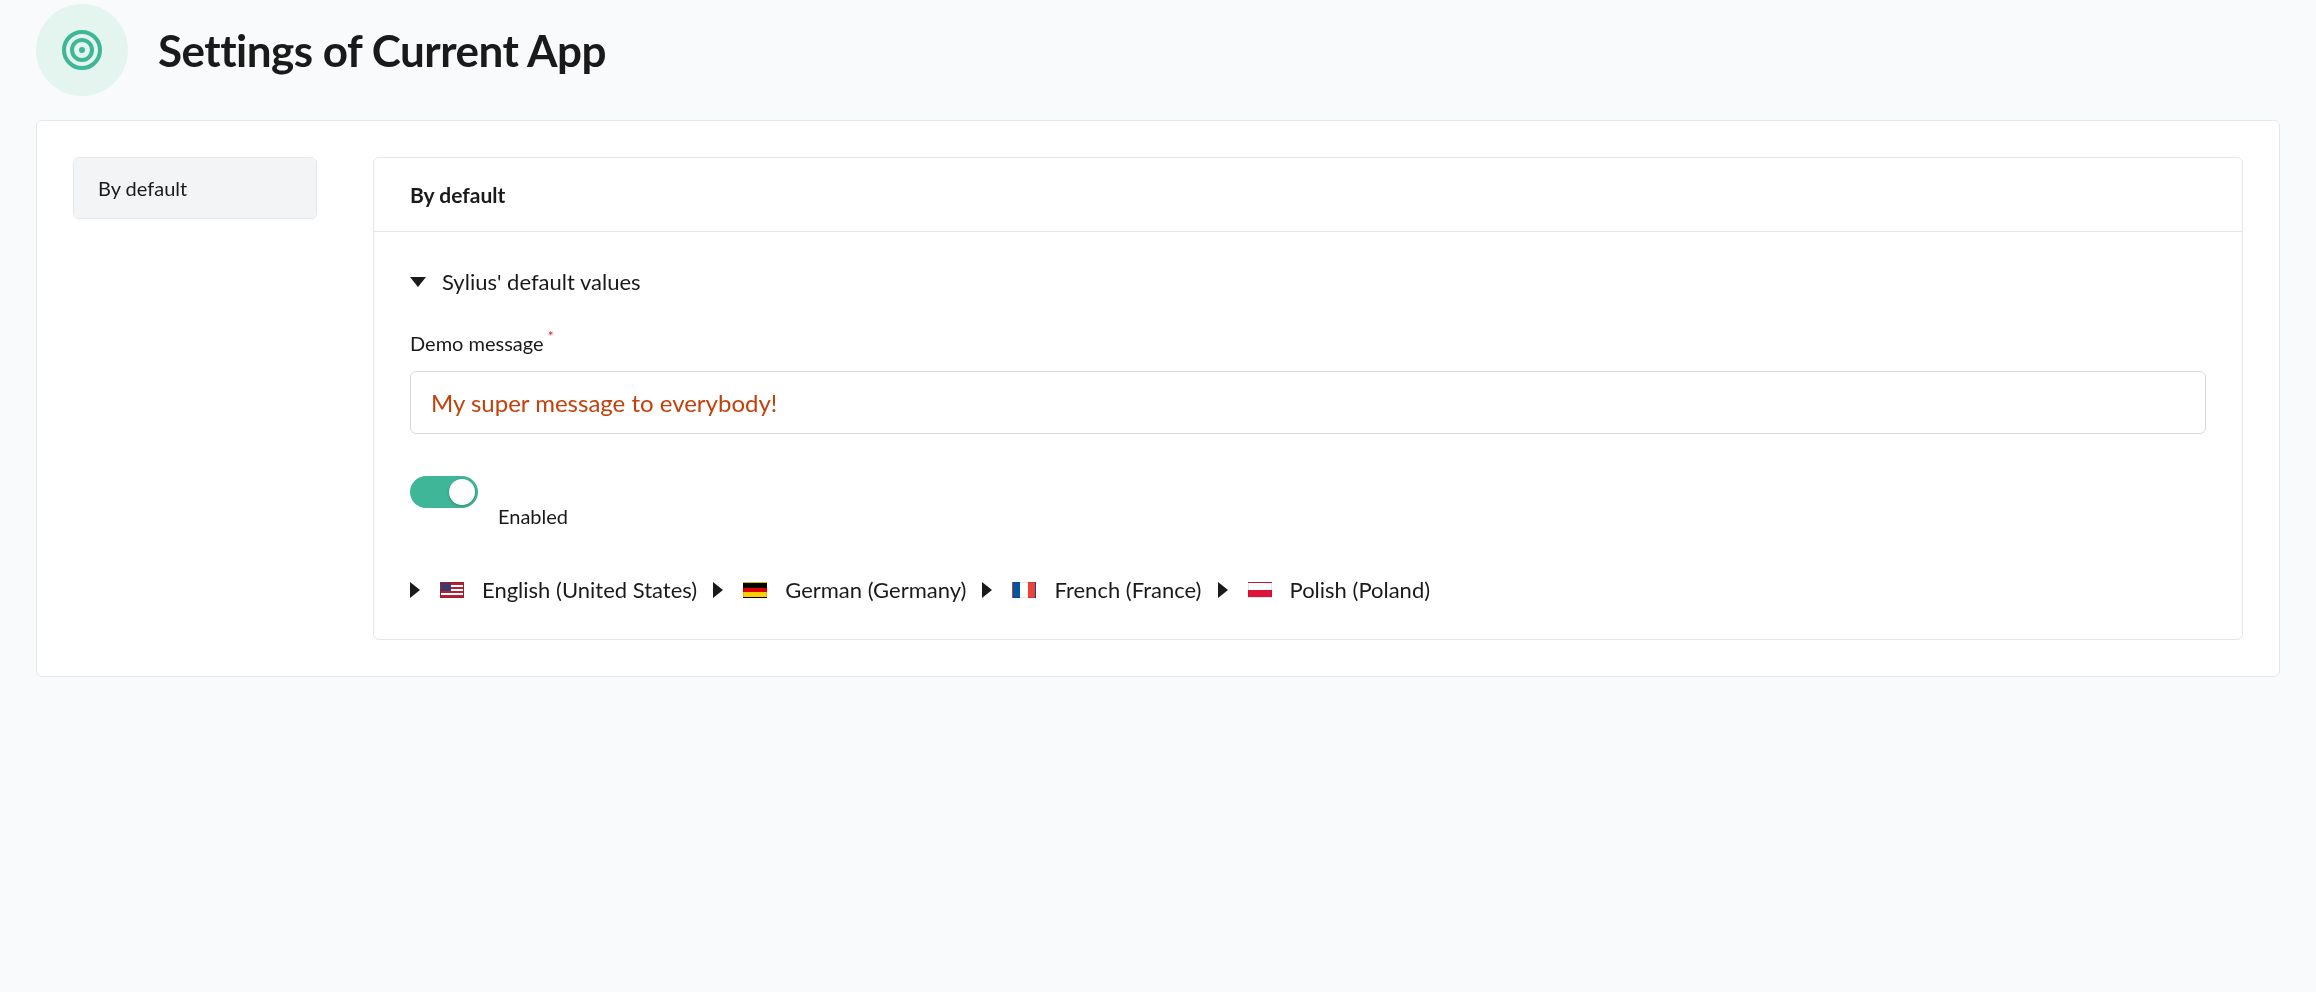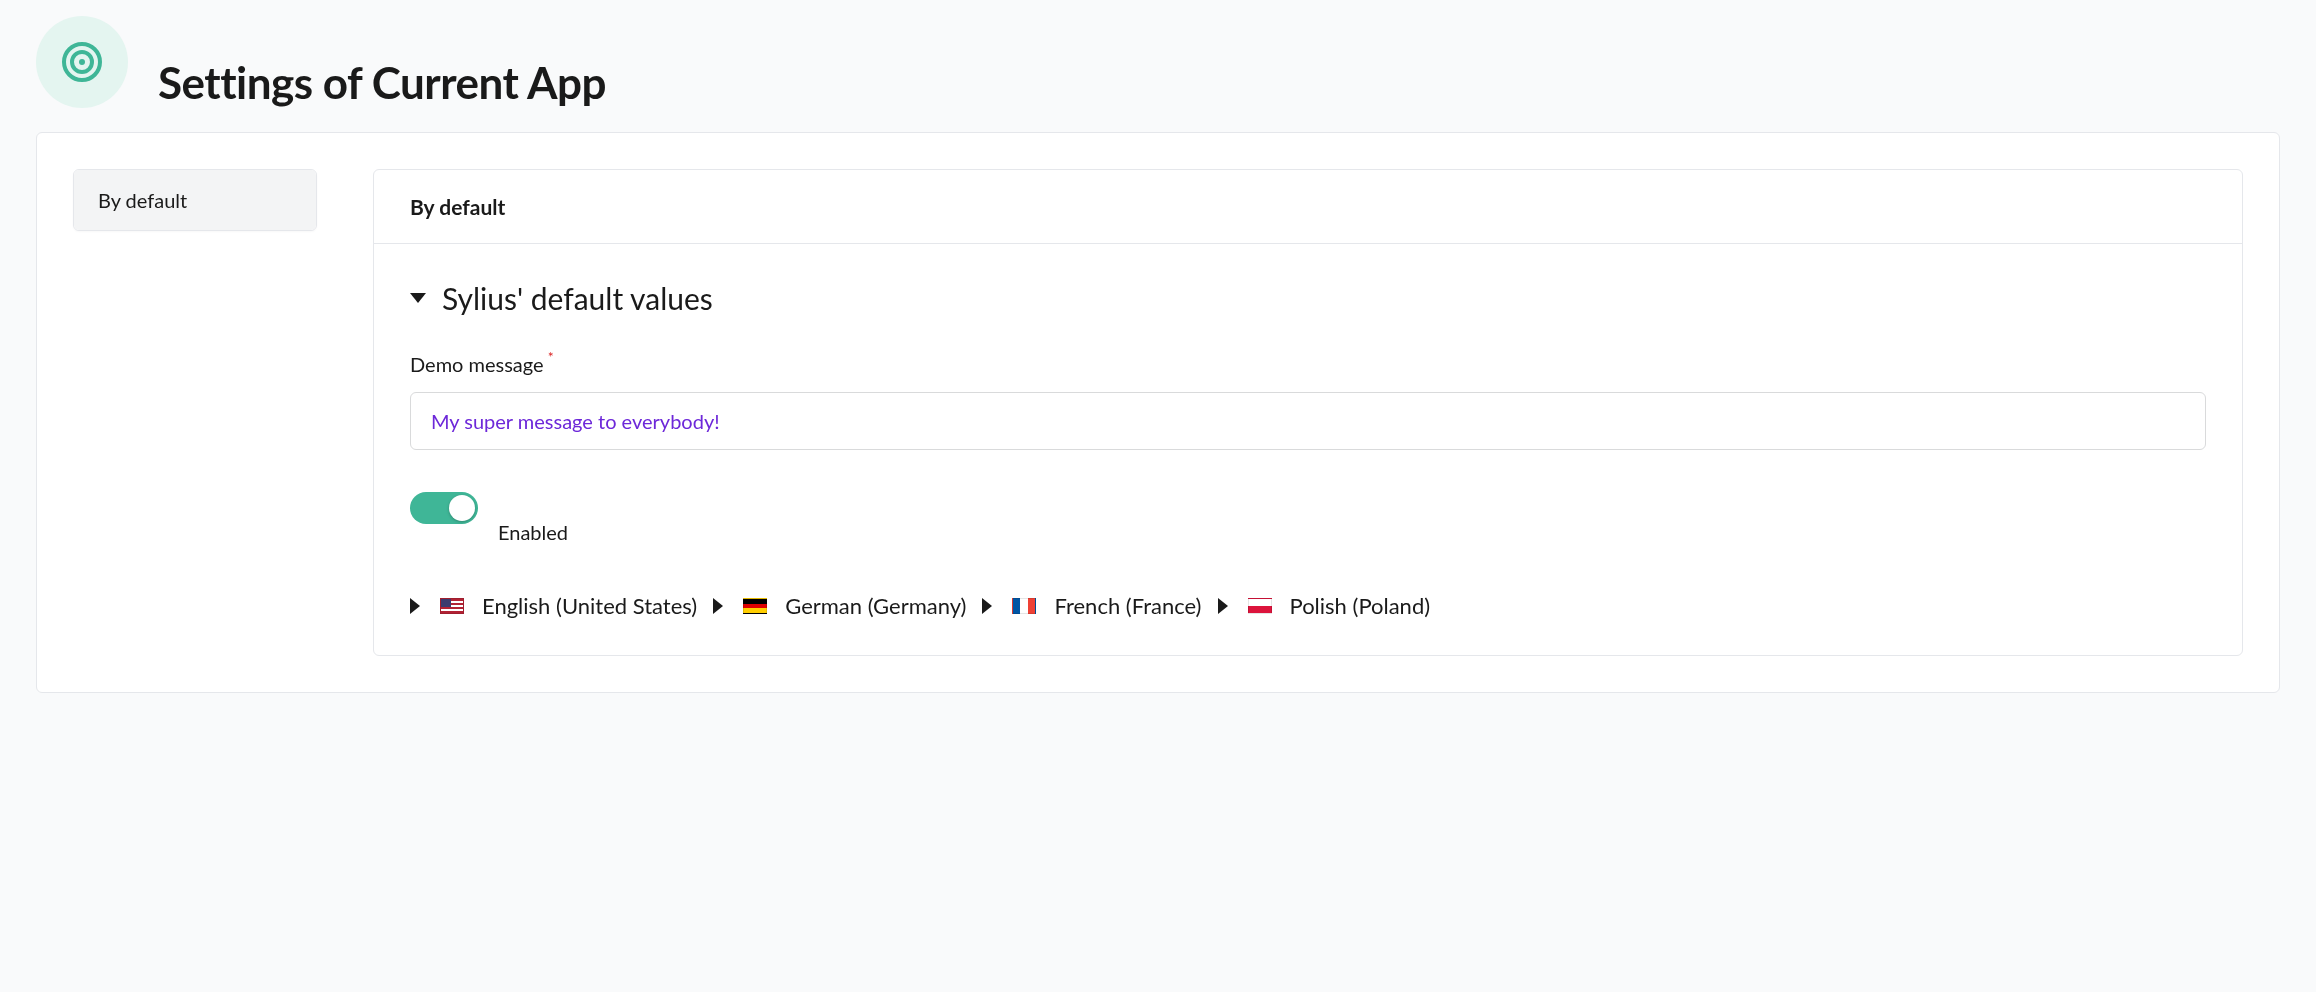--- a/index.html
+++ b/index.html
@@ -6,22 +6,22 @@
   html, body {
     width: 2316px;
     background: #f9fafb;
     font-family: -apple-system, BlinkMacSystemFont, "Segoe UI", "Lato", "Helvetica Neue", Arial, sans-serif;
     color: #1a1a1a;
   }
 
   
   .header {
     display: flex;
-    align-items: flex-end;
-    padding: 16px 36px 24px 36px;
+    align-items: center;
+    padding: 4px 36px 24px 36px;
     gap: 30px;
   }
   .header-icon-wrap {
     width: 92px;
     height: 92px;
     border-radius: 50%;
     background: #e4f5f0;
     display: flex;
     align-items: center;
     justify-content: center;
@@ -85,21 +85,21 @@
     border-bottom: 1px solid #e5e7eb;
   }
   .content-body {
     padding: 36px;
   }
 
   .section-toggle {
     display: flex;
     align-items: center;
     gap: 16px;
-    font-size: 30px;
+    font-size: 22px;
     color: #1a1a1a;
     cursor: pointer;
     margin-bottom: 36px;
   }
   .caret-down-icon {
     width: 0; height: 0;
     border-left: 8px solid transparent;
     border-right: 8px solid transparent;
     border-top: 10px solid #1a1a1a;
     display: inline-block;
@@ -120,22 +120,22 @@
     align-items: flex-start;
     gap: 4px;
   }
   .required-star { color: #db2828; font-size: 14px; line-height: 1; position: relative; top: -2px; }
 
   .text-input {
     width: 100%;
     border: 1px solid #d9dadb;
     border-radius: 6px;
     padding: 16px 20px;
-    font-size: 20px;
-    color: #6d28d9;
+    font-size: 24px;
+    color: #c2410c;
     font-family: inherit;
     outline: none;
   }
 
   .toggle-row {
     display: flex;
     align-items: center;
     gap: 20px;
     margin-top: 22px;
   }

